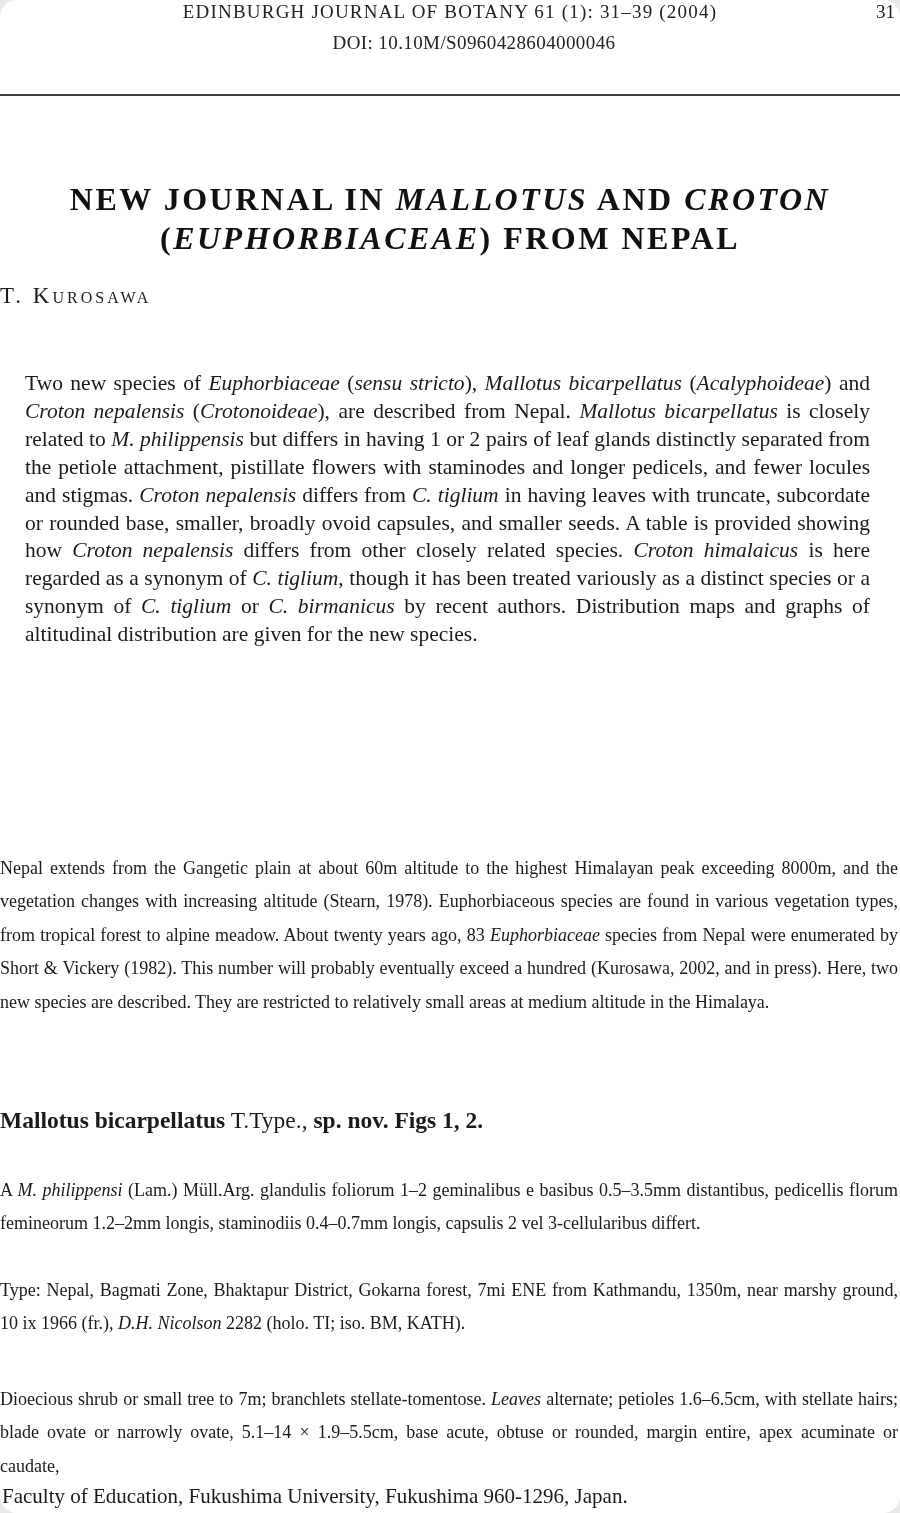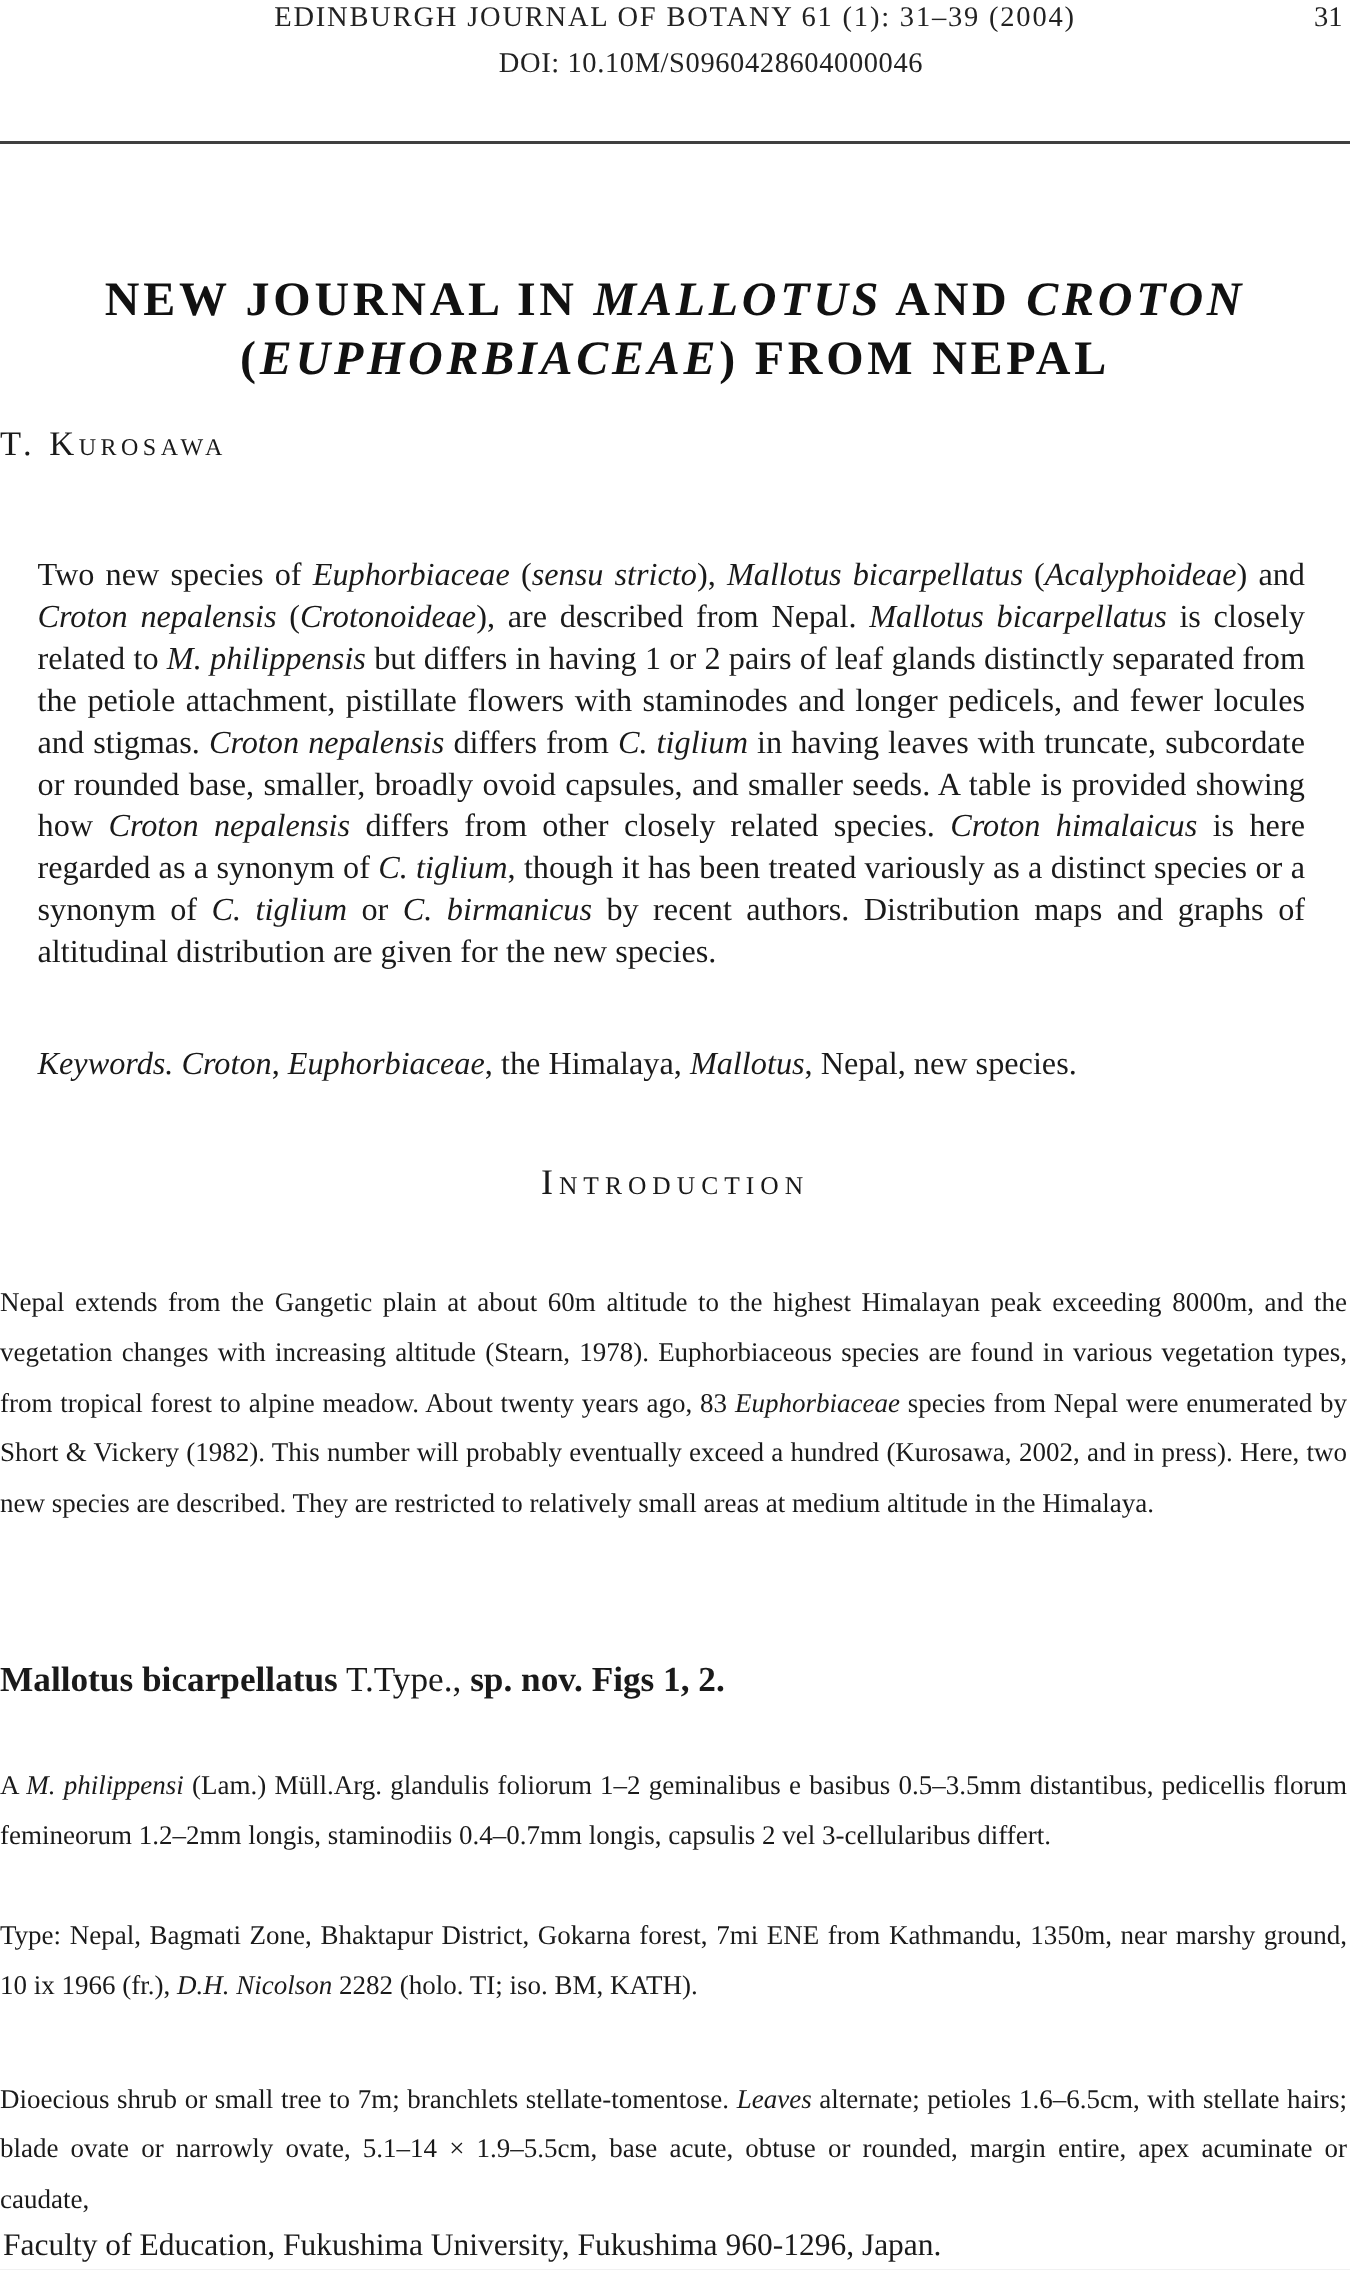--- a/index.html
+++ b/index.html
@@ -5,20 +5,21 @@
   html, body { margin: 0; padding: 0; background: #e8e8e8; }
   .page {
     position: relative;
     width: 900px;
     height: 1513px;
     background: #ffffff;
     font-family: "Liberation Serif", "DejaVu Serif", serif;
     color: #1a1a1a;
     overflow: hidden;
     margin: 0 auto;
+    border-radius: 17px;
   }
   .it { font-style: italic; }
   .bd { font-weight: bold; }
 
   .runhead {
     position: absolute; top: 1px; left: 0; width: 100%;
     text-align: center; font-size: 19px; letter-spacing: 1.2px;
     color: #222;
   }
   .pagenum {
@@ -86,23 +87,21 @@
 
   <div class="title">
     <div><span>NEW JOURNAL IN </span><span class="it">MALLOTUS</span><span> AND </span><span class="it">CROTON</span></div>
     <div><span>(</span><span class="it">EUPHORBIACEAE</span><span>) FROM NEPAL</span></div>
   </div>
 
   <div class="author">T. Kurosawa</div>
 
   <div class="abstract"><span>Two new species of </span><span class="it">Euphorbiaceae</span><span> (</span><span class="it">sensu stricto</span><span>), </span><span class="it">Mallotus bicarpellatus</span><span> (</span><span class="it">Acalyphoideae</span><span>) and </span><span class="it">Croton nepalensis</span><span> (</span><span class="it">Crotonoideae</span><span>), are described from Nepal. </span><span class="it">Mallotus bicarpellatus</span><span> is closely related to </span><span class="it">M. philippensis</span><span> but differs in having 1 or 2 pairs of leaf glands distinctly separated from the petiole attachment, pistillate flowers with staminodes and longer pedicels, and fewer locules and stigmas. </span><span class="it">Croton nepalensis</span><span> differs from </span><span class="it">C. tiglium</span><span> in having leaves with truncate, subcordate or rounded base, smaller, broadly ovoid capsules, and smaller seeds. A table is provided showing how </span><span class="it">Croton nepalensis</span><span> differs from other closely related species. </span><span class="it">Croton himalaicus</span><span> is here regarded as a synonym of </span><span class="it">C. tiglium</span><span>, though it has been treated variously as a distinct species or a synonym of </span><span class="it">C. tiglium</span><span> or </span><span class="it">C. birmanicus</span><span> by recent authors. Distribution maps and graphs of altitudinal distribution are given for the new species.</span></div>
 
-  <div class="keywords"><span class="it">Keywords. </span><span class="it">Croton</span><span>, </span><span class="it">Euphorbiaceae</span><span>, the Himalaya, </span><span class="it">Mallotus</span><span>, Nepal, new species.</span></div>
 
-  <div class="sect-head">Introduction</div>
 
   <div class="body-par intro-par"><span>Nepal extends from the Gangetic plain at about 60m altitude to the highest Himalayan peak exceeding 8000m, and the vegetation changes with increasing altitude (Stearn, 1978). Euphorbiaceous species are found in various vegetation types, from tropical forest to alpine meadow. About twenty years ago, 83 </span><span class="it">Euphorbiaceae</span><span> species from Nepal were enumerated by Short &amp; Vickery (1982). This number will probably eventually exceed a hundred (Kurosawa, 2002, and in press). Here, two new species are described. They are restricted to relatively small areas at medium altitude in the Himalaya.</span></div>
 
   <div class="sp-heading"><span class="bd">Mallotus bicarpellatus</span><span> T.Type., </span><span class="bd">sp. nov. Figs 1, 2.</span></div>
 
   <div class="body-par diagnosis"><span>A </span><span class="it">M. philippensi</span><span> (Lam.) Müll.Arg. glandulis foliorum 1–2 geminalibus e basibus 0.5–3.5mm distantibus, pedicellis florum femineorum 1.2–2mm longis, staminodiis 0.4–0.7mm longis, capsulis 2 vel 3-cellularibus differt.</span></div>
 
   <div class="body-par type-par"><span>Type: Nepal, Bagmati Zone, Bhaktapur District, Gokarna forest, 7mi ENE from Kathmandu, 1350m, near marshy ground, 10 ix 1966 (fr.), </span><span class="it">D.H. Nicolson</span><span> 2282 (holo. TI; iso. BM, KATH).</span></div>
 
   <div class="body-par descr-par"><span>Dioecious shrub or small tree to 7m; branchlets stellate-tomentose. </span><span class="it">Leaves</span><span> alternate; petioles 1.6–6.5cm, with stellate hairs; blade ovate or narrowly ovate, 5.1–14 × 1.9–5.5cm, base acute, obtuse or rounded, margin entire, apex acuminate or caudate,</span></div>

